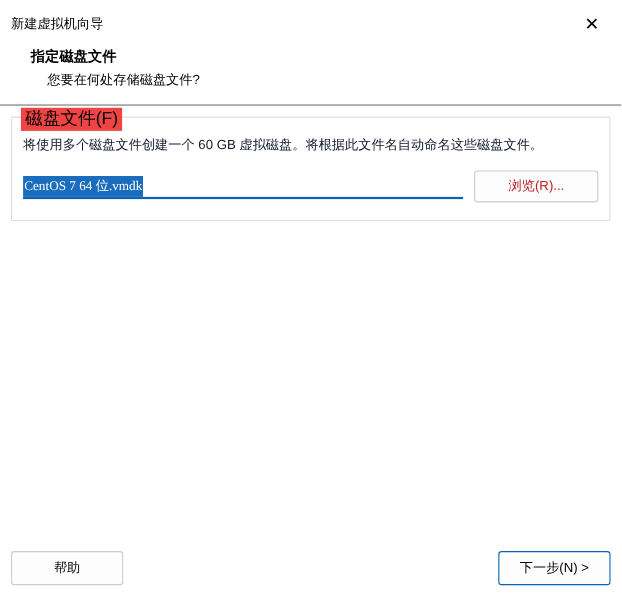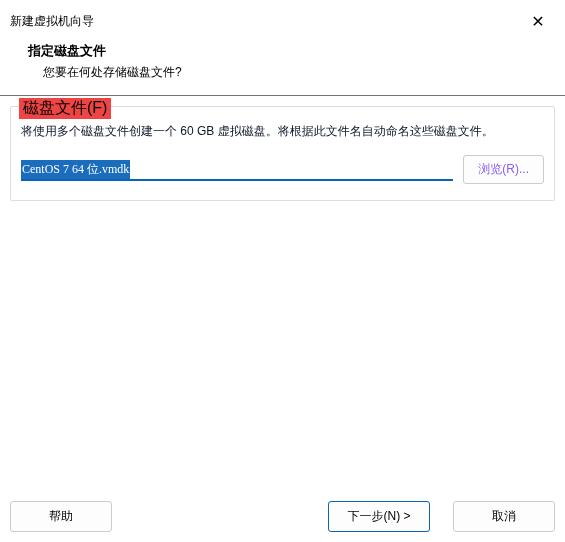--- a/index.html
+++ b/index.html
@@ -91,32 +91,32 @@
       left: 0;
       top: 1px;
       background: #1a6cbd;
       color: #fff;
       font-size: 12px;
       padding: 1px 1px;
       white-space: nowrap;
       font-family: Liberation Serif, serif;
     }
     .browse-btn {
-      padding: 5px 14px;
+      padding: 5px 30px;
       font-size: 12px;
       border: 1px solid #ccc;
       border-radius: 3px;
       background: #fdfdfd;
       cursor: pointer;
-      color: #8b5cf6;
+      color: #b91c1c;
     }
     .footer {
       display: flex;
       padding: 10px;
-      gap: 23px;
+      gap: 8px;
       border-top: 1px solid transparent;
     }
     .btn {
       padding: 6px 0;
       font-size: 12px;
       border: 1px solid #ccc;
       border-radius: 3px;
       background: #fdfdfd;
       cursor: pointer;
       color: #000;
@@ -153,14 +153,13 @@
       </div>
       <button class="browse-btn">浏览(R)...</button>
     </div>
   </div>
 </div>
 
 <div class="footer">
   <button class="btn">帮助</button>
   <div class="footer-spacer"></div>
   <button class="btn btn-primary">下一步(N) &gt;</button>
-  <button class="btn">取消</button>
 </div>
 
 </body></html>

